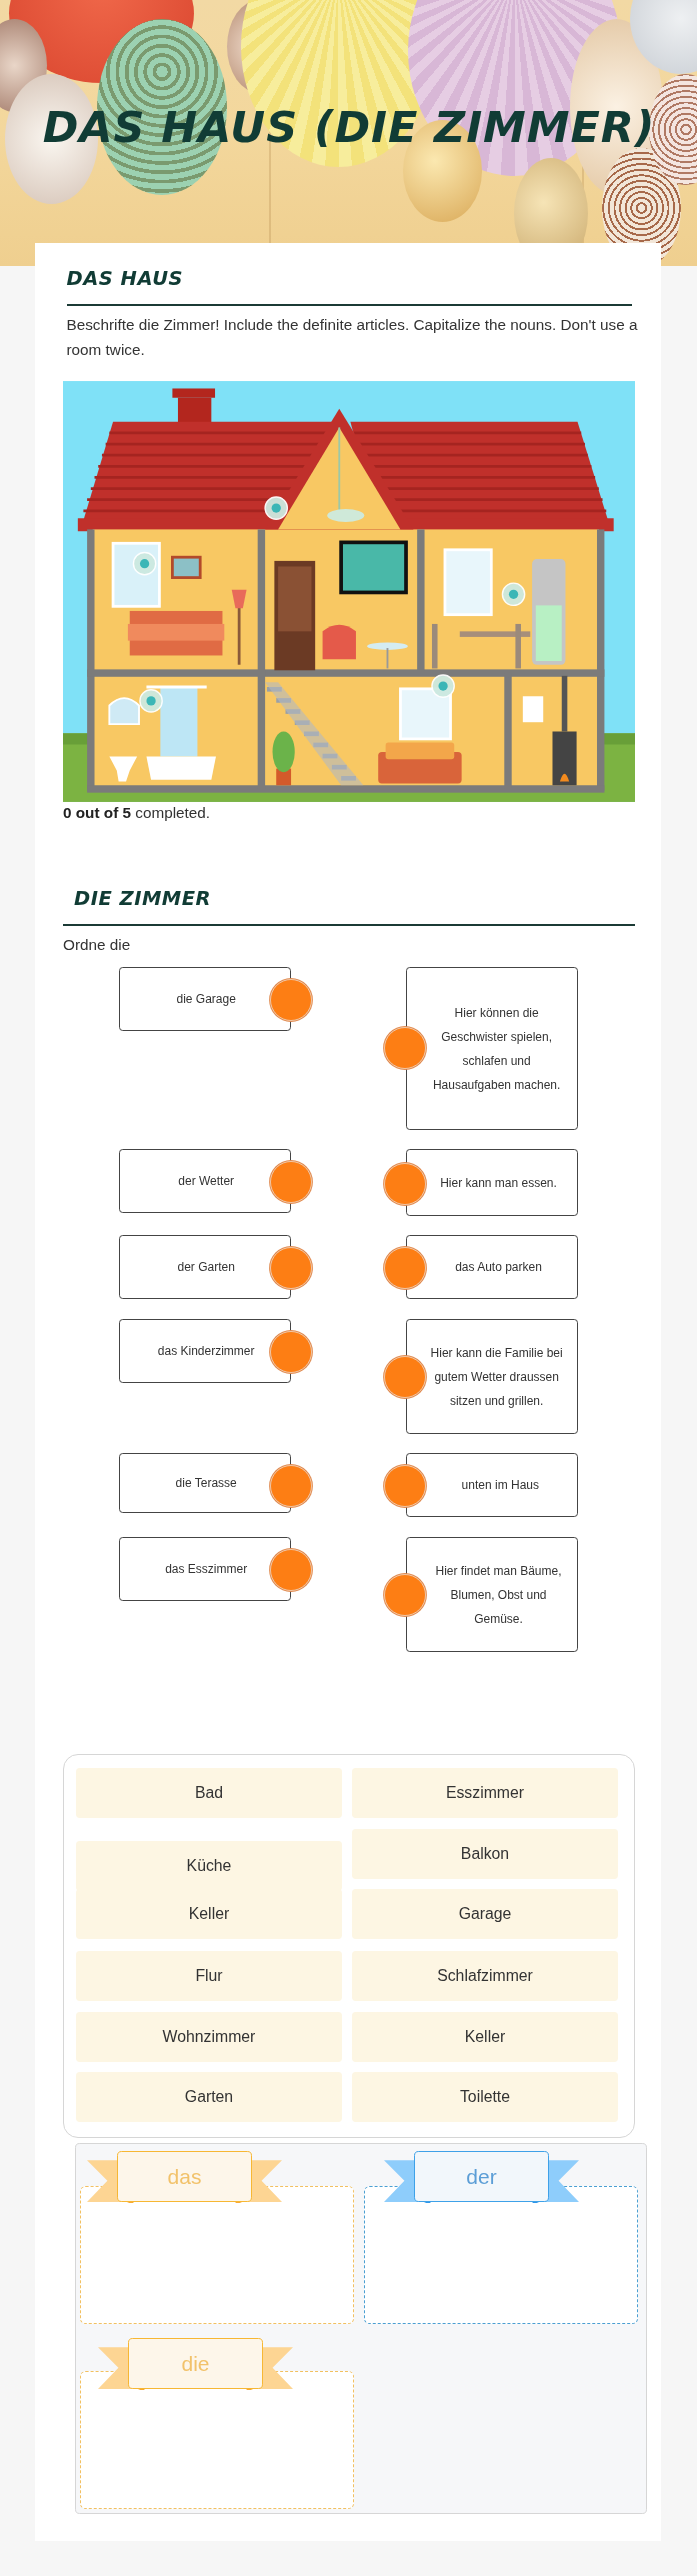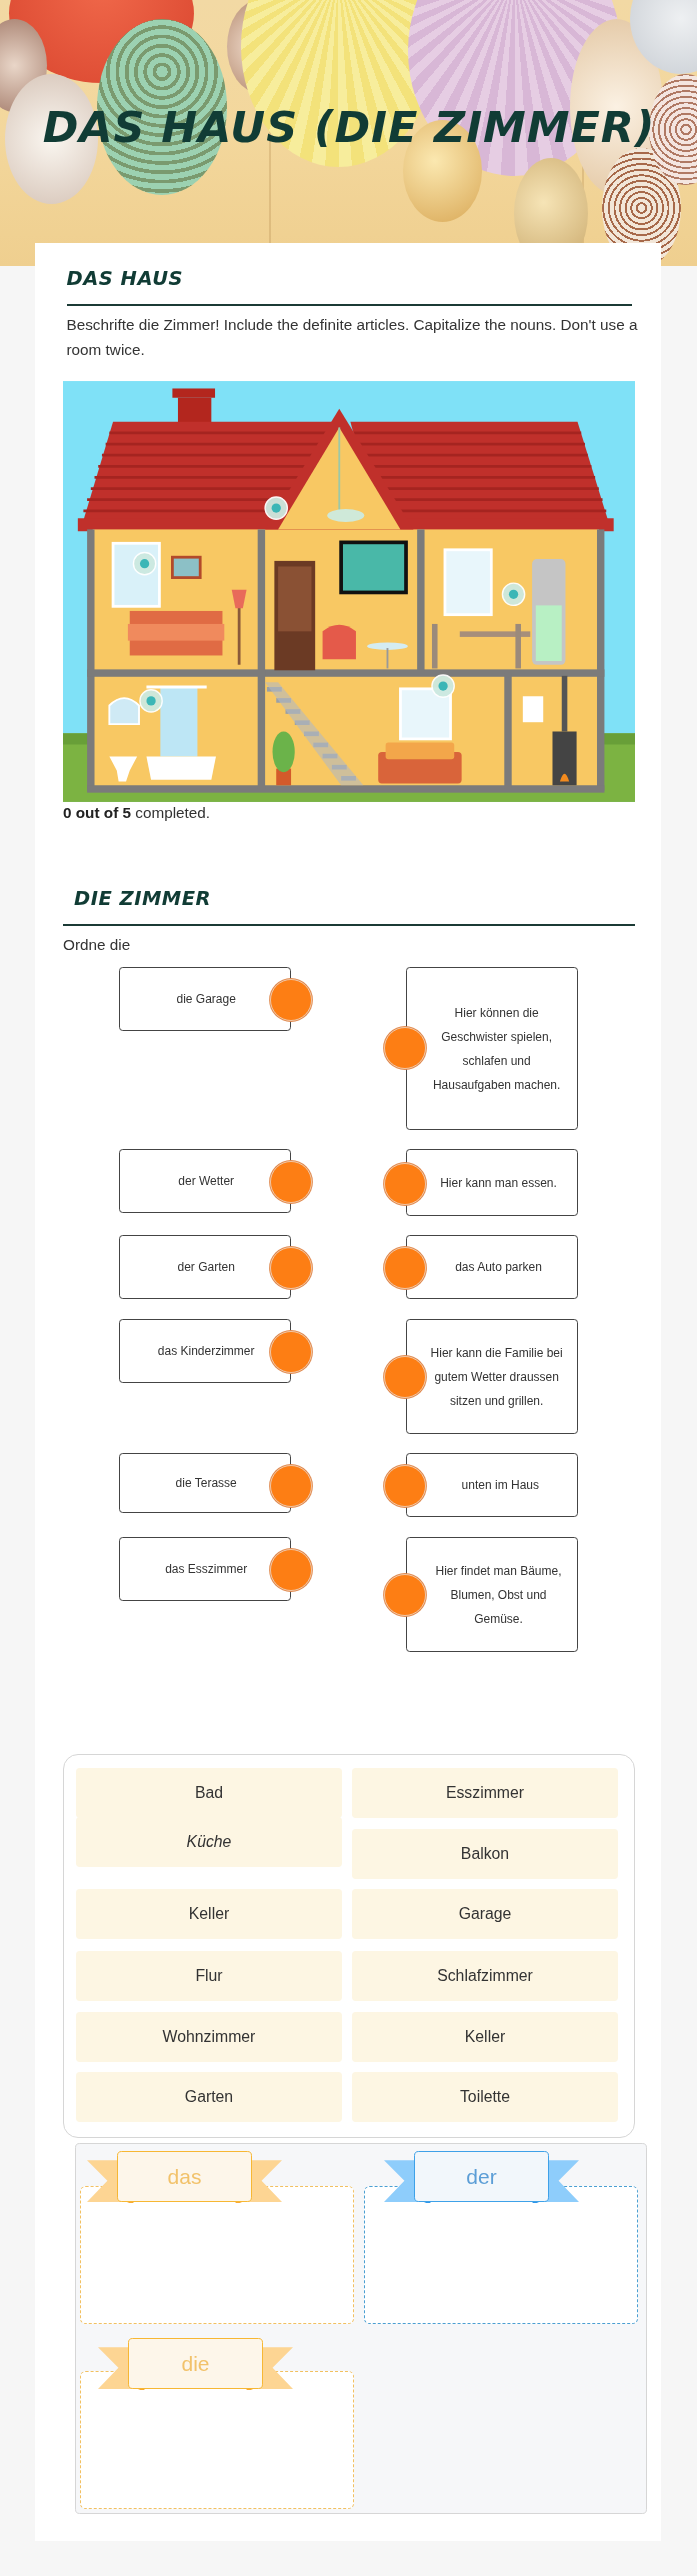--- a/index.html
+++ b/index.html
@@ -274,21 +274,21 @@
   <div class="mdot" style="left:349px;top:1222px;"></div>
 
   <div class="mbox" style="left:371px;top:1294px;width:172px;height:115px;padding-left:20.4px;">
       <span>Hier findet man Bäume, Blumen, Obst und Gemüse.</span>
     </div>
   <div class="mdot" style="left:349px;top:1331px;"></div>
 
   <div class="bank">
     <div class="tile" style="left:12px;top:13px;">Bad</div>
     <div class="tile" style="left:288px;top:13px;">Esszimmer</div>
-    <div class="tile" style="left:12px;top:62px;font-style:italic;">Küche</div>
+    <div class="tile" style="left:12px;top:86px;">Küche</div>
     <div class="tile" style="left:288px;top:74px;">Balkon</div>
     <div class="tile" style="left:12px;top:134px;">Keller</div>
     <div class="tile" style="left:288px;top:134px;">Garage</div>
     <div class="tile" style="left:12px;top:196px;">Flur</div>
     <div class="tile" style="left:288px;top:196px;text-align:center;">Schlafzimmer</div>
     <div class="tile" style="left:12px;top:257px;">Wohnzimmer</div>
     <div class="tile" style="left:288px;top:257px;">Keller</div>
     <div class="tile" style="left:12px;top:317px;">Garten</div>
     <div class="tile" style="left:288px;top:317px;">Toilette</div>
   </div>

